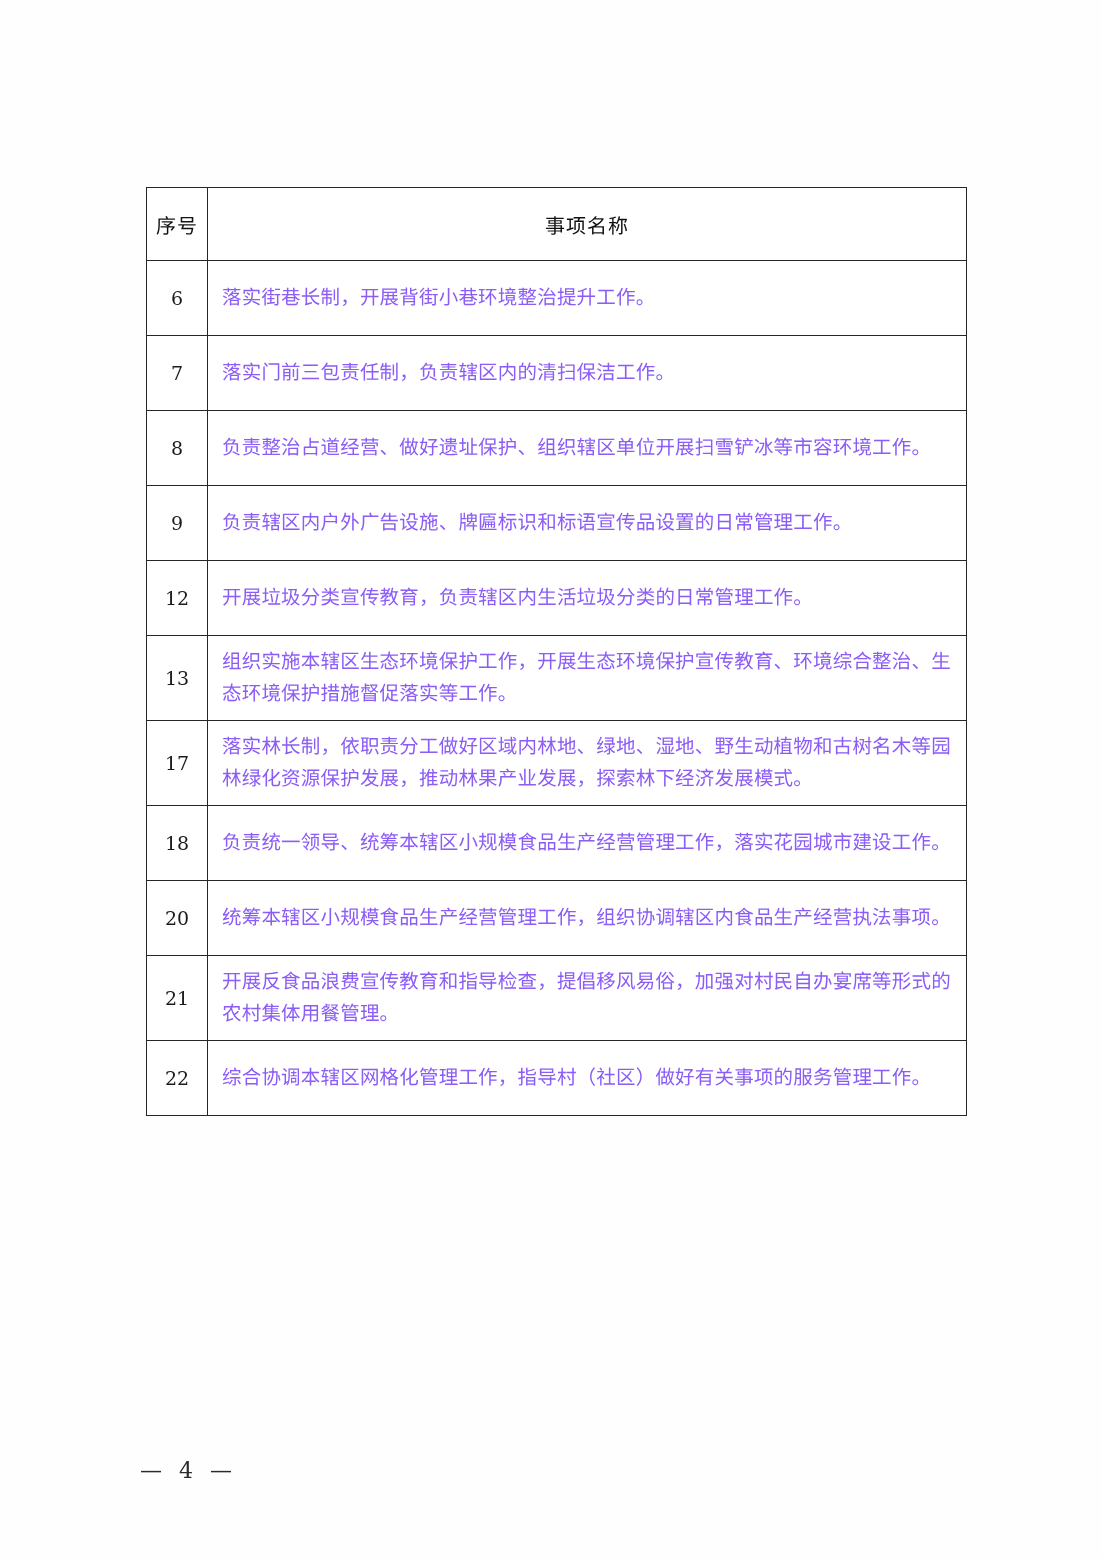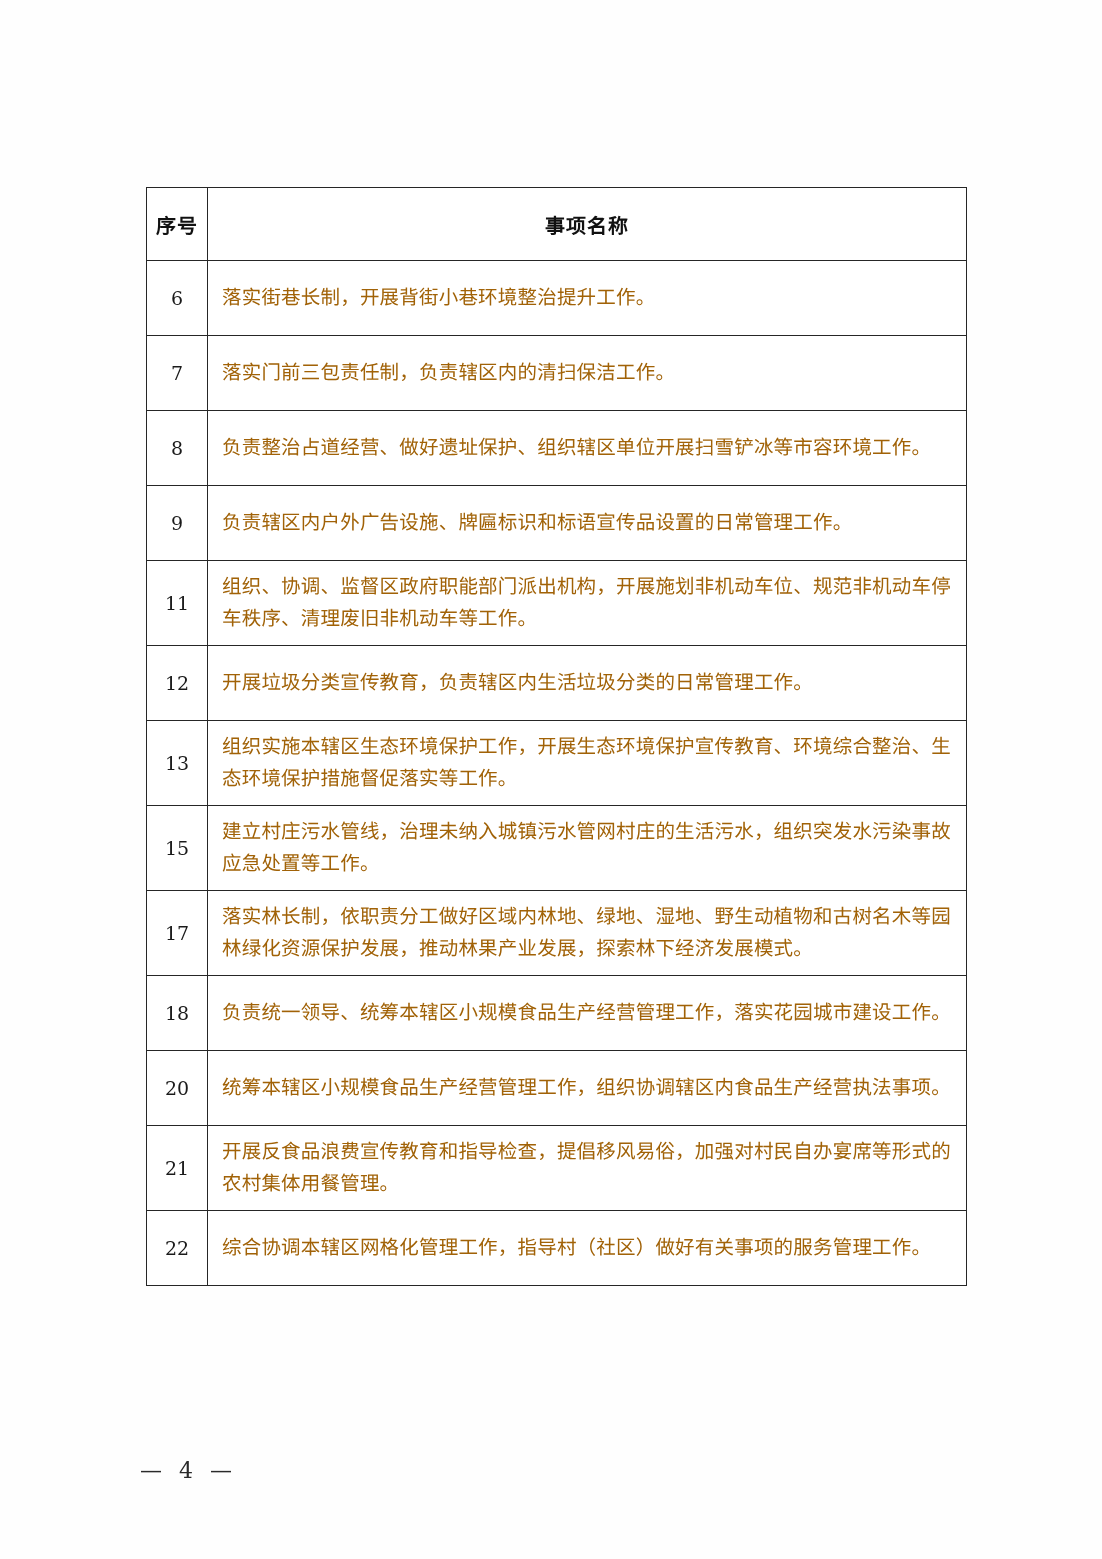--- a/index.html
+++ b/index.html
@@ -48,21 +48,21 @@
     background: #ffffff;
   }
 
   col.col-no    { width: 61px; }
   col.col-name  { width: 759px; }
 
   
   .hdr-cell {
     height: 72px;
     text-align: center;
-    font-weight: bold;
+    font-weight: normal;
     font-size: 20px;
     letter-spacing: 1px;
     color: #111111;
     font-family: "DejaVu Serif", "Liberation Serif", serif;
     padding: 0 6px;
   }
 
   
   .no-cell {
     text-align: center;
@@ -70,21 +70,21 @@
     color: #1a1a1a;
     font-family: "DejaVu Serif", "Liberation Serif", serif;
     padding: 0 2px;
   }
 
   
   .name-cell {
     text-align: left;
     font-size: 19.5px;
     line-height: 1.62;
-    color: #a16207;
+    color: #8b5cf6;
     padding: 10px 12px 10px 14px;
     letter-spacing: 0.2px;
     font-family: "DejaVu Serif", "Liberation Serif", serif;
     word-break: break-all;
   }
 
   
   tr.r-1line > td { height: 58px; }
   tr.r-2line > td { height: 72px; }
 
@@ -131,35 +131,27 @@
             <td class="name-cell">落实门前三包责任制，负责辖区内的清扫保洁工作。</td>
           </tr>
           <tr class="r-1line">
             <td class="no-cell">8</td>
             <td class="name-cell">负责整治占道经营、做好遗址保护、组织辖区单位开展扫雪铲冰等市容环境工作。</td>
           </tr>
           <tr class="r-1line">
             <td class="no-cell">9</td>
             <td class="name-cell">负责辖区内户外广告设施、牌匾标识和标语宣传品设置的日常管理工作。</td>
           </tr>
-          <tr class="r-2line">
-            <td class="no-cell">11</td>
-            <td class="name-cell">组织、协调、监督区政府职能部门派出机构，开展施划非机动车位、规范非机动车停车秩序、清理废旧非机动车等工作。</td>
-          </tr>
           <tr class="r-1line">
             <td class="no-cell">12</td>
             <td class="name-cell">开展垃圾分类宣传教育，负责辖区内生活垃圾分类的日常管理工作。</td>
           </tr>
           <tr class="r-2line">
             <td class="no-cell">13</td>
             <td class="name-cell">组织实施本辖区生态环境保护工作，开展生态环境保护宣传教育、环境综合整治、生态环境保护措施督促落实等工作。</td>
-          </tr>
-          <tr class="r-2line">
-            <td class="no-cell">15</td>
-            <td class="name-cell">建立村庄污水管线，治理未纳入城镇污水管网村庄的生活污水，组织突发水污染事故应急处置等工作。</td>
           </tr>
           <tr class="r-2line">
             <td class="no-cell">17</td>
             <td class="name-cell">落实林长制，依职责分工做好区域内林地、绿地、湿地、野生动植物和古树名木等园林绿化资源保护发展，推动林果产业发展，探索林下经济发展模式。</td>
           </tr>
           <tr class="r-1line">
             <td class="no-cell">18</td>
             <td class="name-cell">负责统一领导、统筹本辖区小规模食品生产经营管理工作，落实花园城市建设工作。</td>
           </tr>
           <tr class="r-1line">

